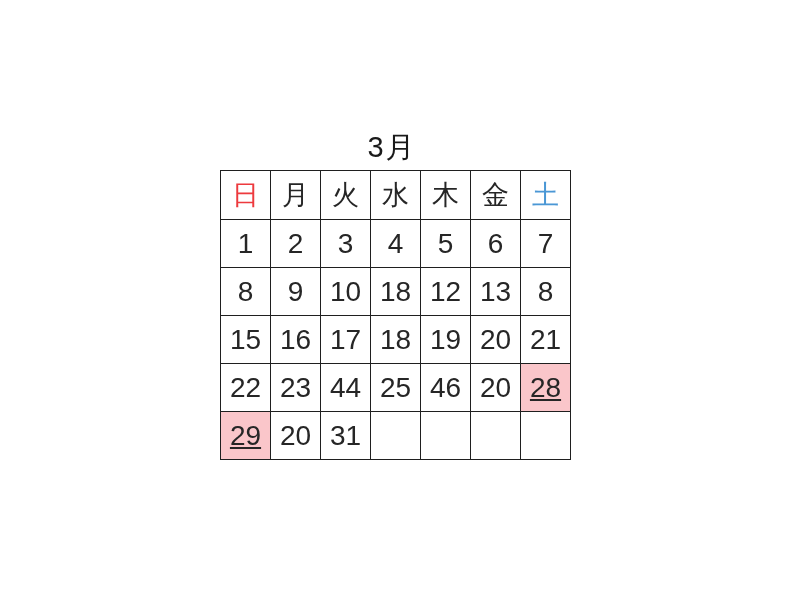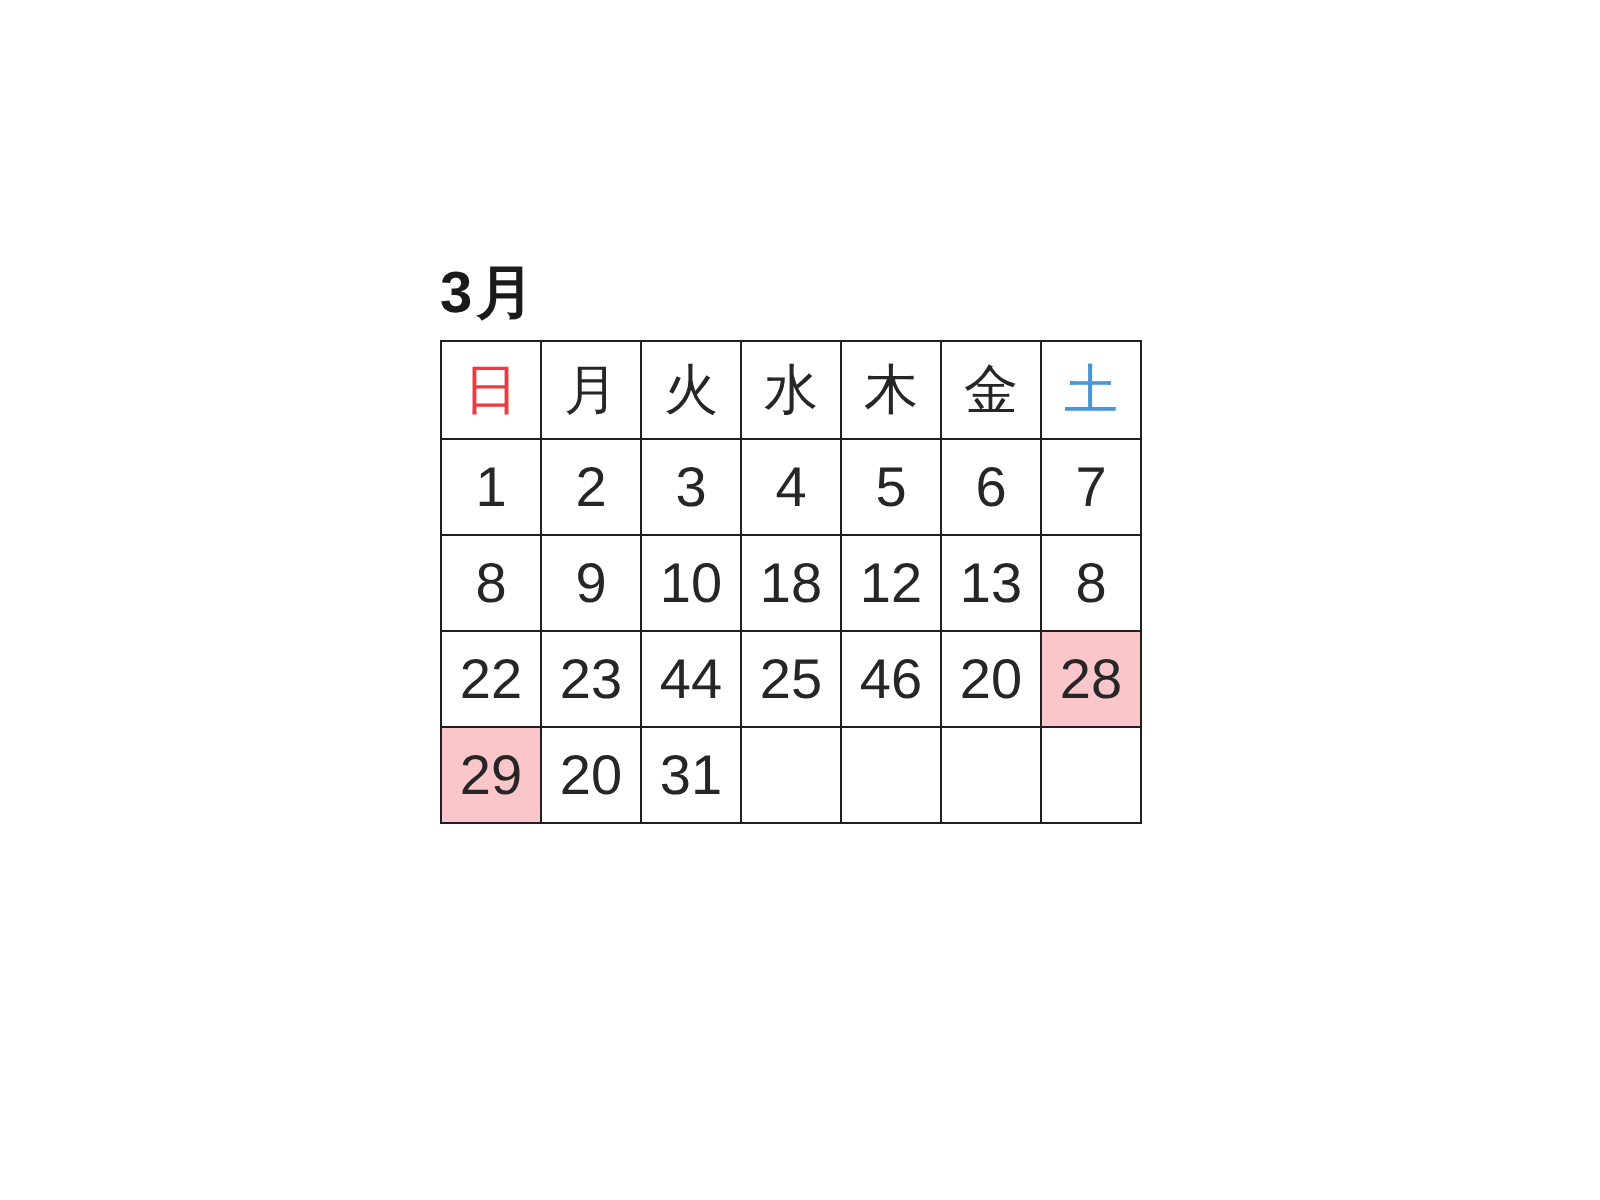--- a/index.html
+++ b/index.html
@@ -11,22 +11,23 @@
     font-family: "Liberation Sans", "DejaVu Sans", sans-serif;
     overflow: hidden;
   }
   .calendar-wrap {
     position: absolute;
     left: 220px;
     top: 127px;
     width: 344px;
   }
   .calendar-title {
+    text-align: center;
     font-size: 29px;
-    font-weight: 700;
+    font-weight: 400;
     color: var(--title-text, #1a1a1a);
     letter-spacing: 2px;
     height: 43px;
     line-height: 40px;
   }
   table.calendar {
     border-collapse: collapse;
     table-layout: fixed;
     width: 344px;
   }
@@ -44,20 +45,21 @@
     font-size: 27px;
     color: #262626;
   }
   .calendar td {
     height: 47px;
     font-size: 28px;
     color: var(--day-text, #262626);
   }
   .calendar td.hl {
     background: var(--highlight-bg, #fac6ca);
+    text-decoration: underline;
   }
 </style>
 </head>
 <body>
 
 <div class="calendar-wrap">
   <div class="calendar-title">3月</div>
   <table class="calendar">
     <thead>
       <tr>
@@ -83,20 +85,29 @@
         <tr>
           <td>8</td>
           <td>9</td>
           <td>10</td>
           <td>18</td>
           <td>12</td>
           <td>13</td>
           <td>8</td>
         </tr>
         <tr>
+          <td>15</td>
+          <td>16</td>
+          <td>17</td>
+          <td>18</td>
+          <td>19</td>
+          <td>20</td>
+          <td>21</td>
+        </tr>
+        <tr>
           <td>22</td>
           <td>23</td>
           <td>44</td>
           <td>25</td>
           <td>46</td>
           <td>20</td>
           <td class="hl">28</td>
         </tr>
         <tr>
           <td class="hl">29</td>

